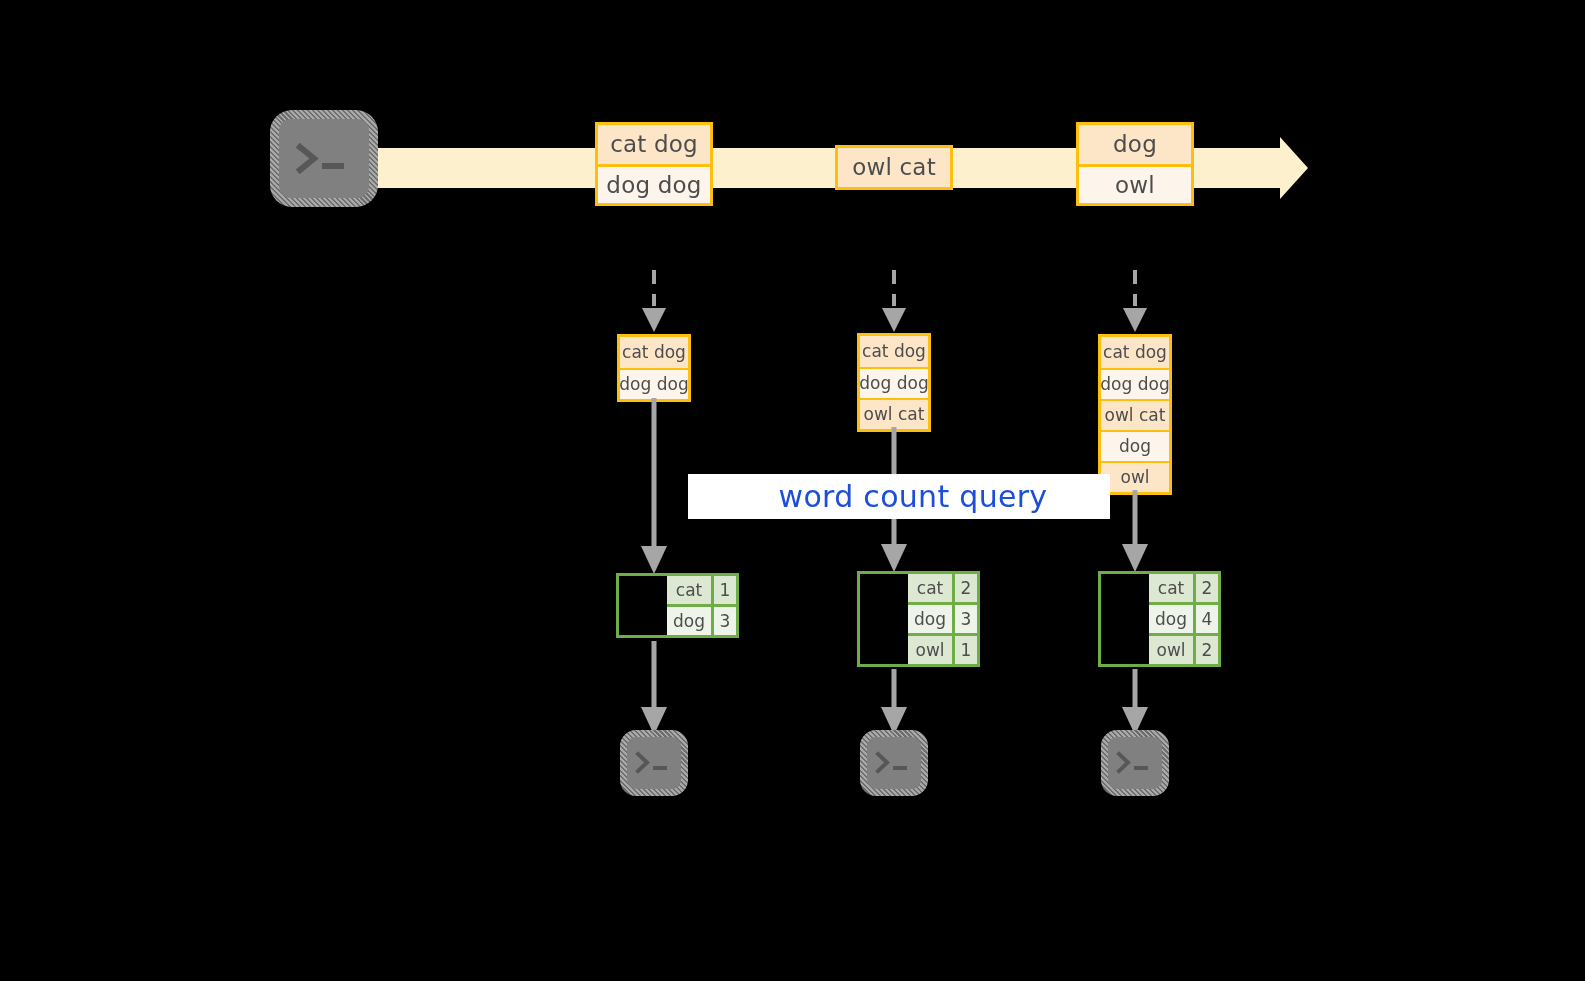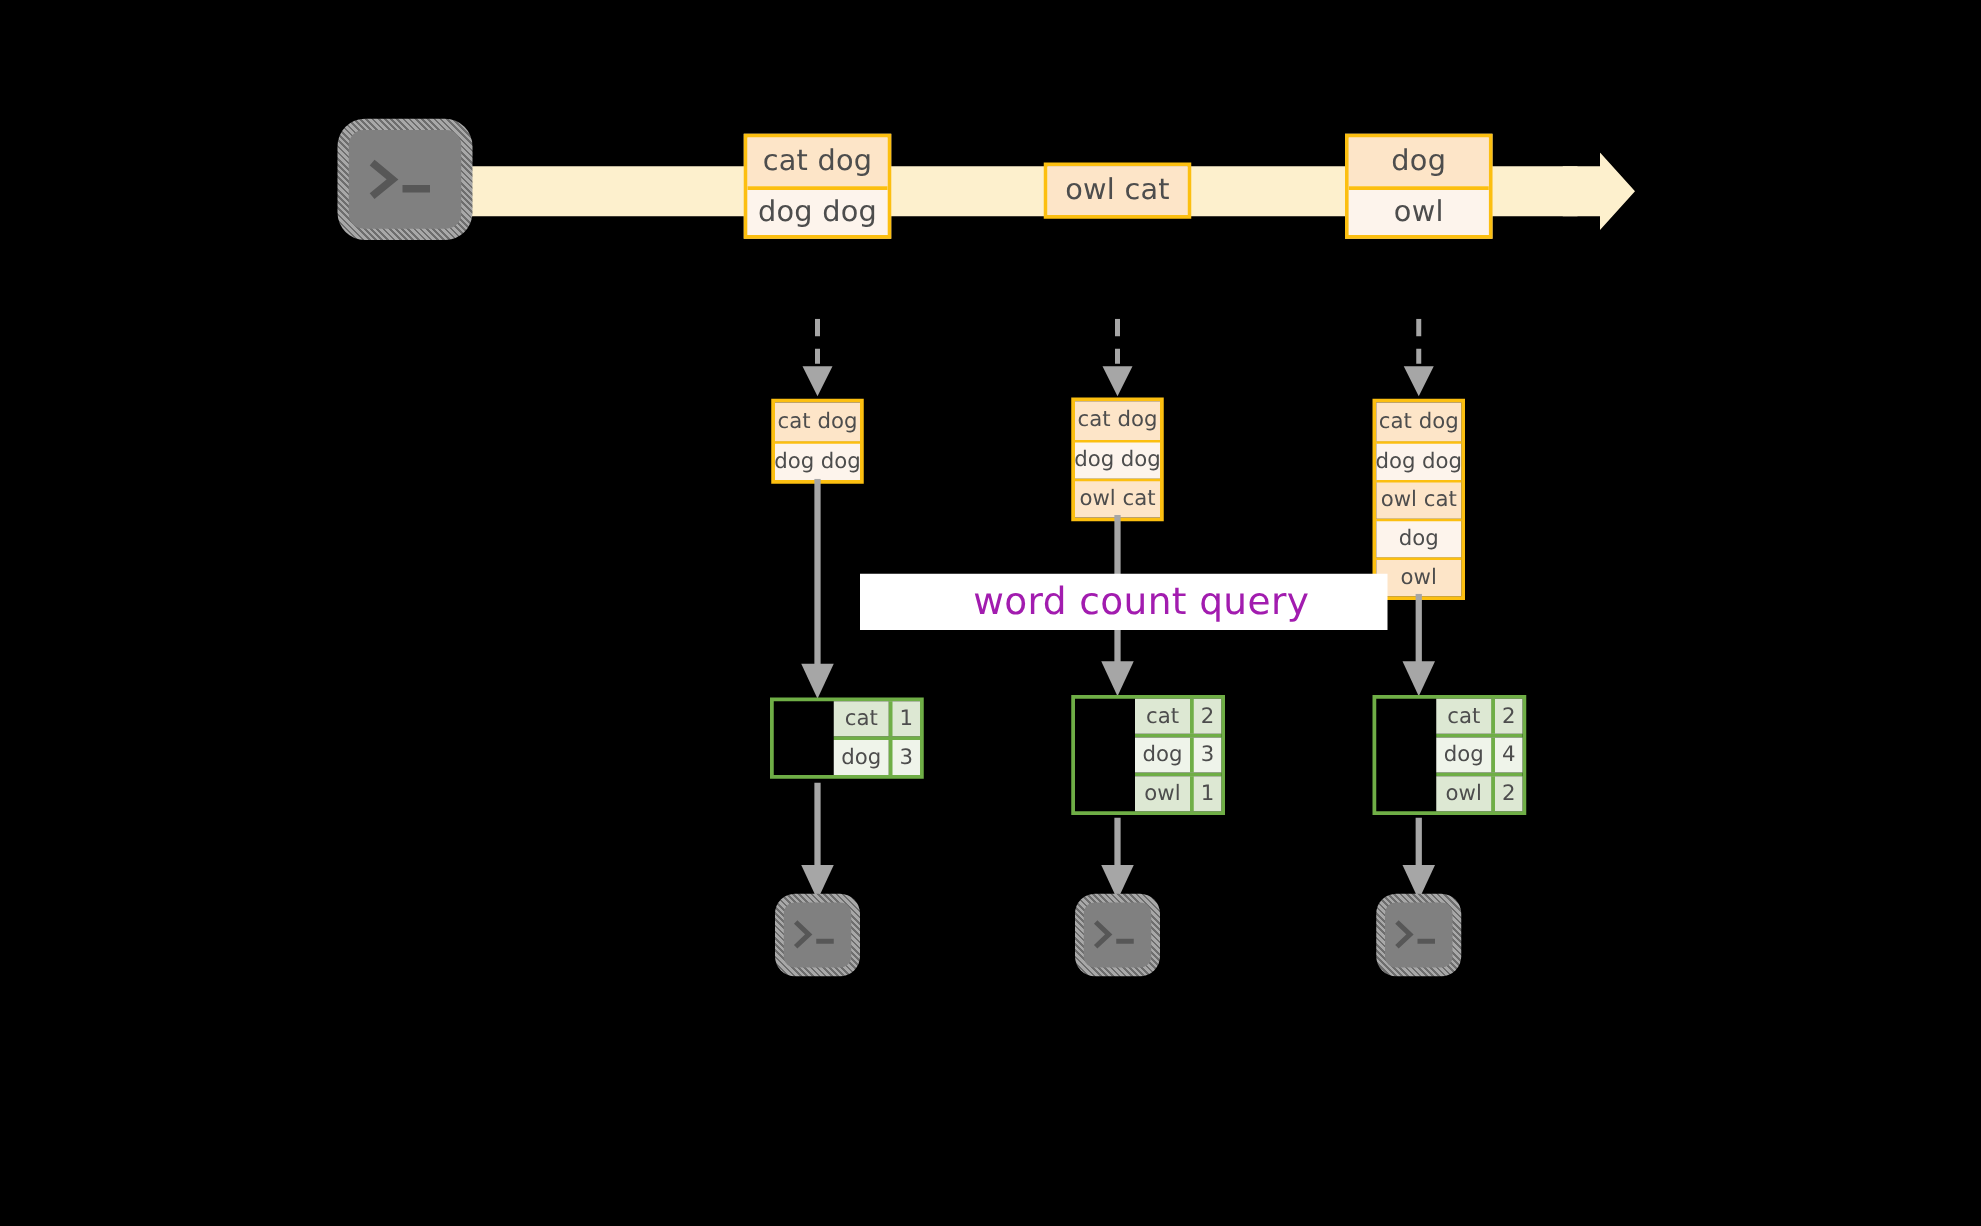--- a/index.html
+++ b/index.html
@@ -10,21 +10,21 @@
   body {
     width: 1585px;
     height: 981px;
     position: relative;
     overflow: hidden;
     font-family: "DejaVu Sans", sans-serif;
     color: #4d4d4d;
   }
   .canvas {
     position: absolute;
-    left: 0; top: 0;
+    left: 0; top: 15px;
     width: 1585px;
     height: 755px;
   }
 
   
   .terminal {
     position: absolute;
     box-sizing: border-box;
     background: #808080;
     border-radius: 14px;
@@ -169,21 +169,21 @@
     top: 459px;
     width: 422px;
     height: 45px;
     background: #ffffff;
     display: flex;
     align-items: center;
     justify-content: center;
   }
   .query-band .label {
     font-size: 30px;
-    color: #a21caf;
+    color: #1d4ed8;
     line-height: 1;
     white-space: nowrap;
     letter-spacing: 0.3px;
     transform: translateX(14px);
   }
 </style>
 </head>
 <body>
 
 <div class="canvas">

